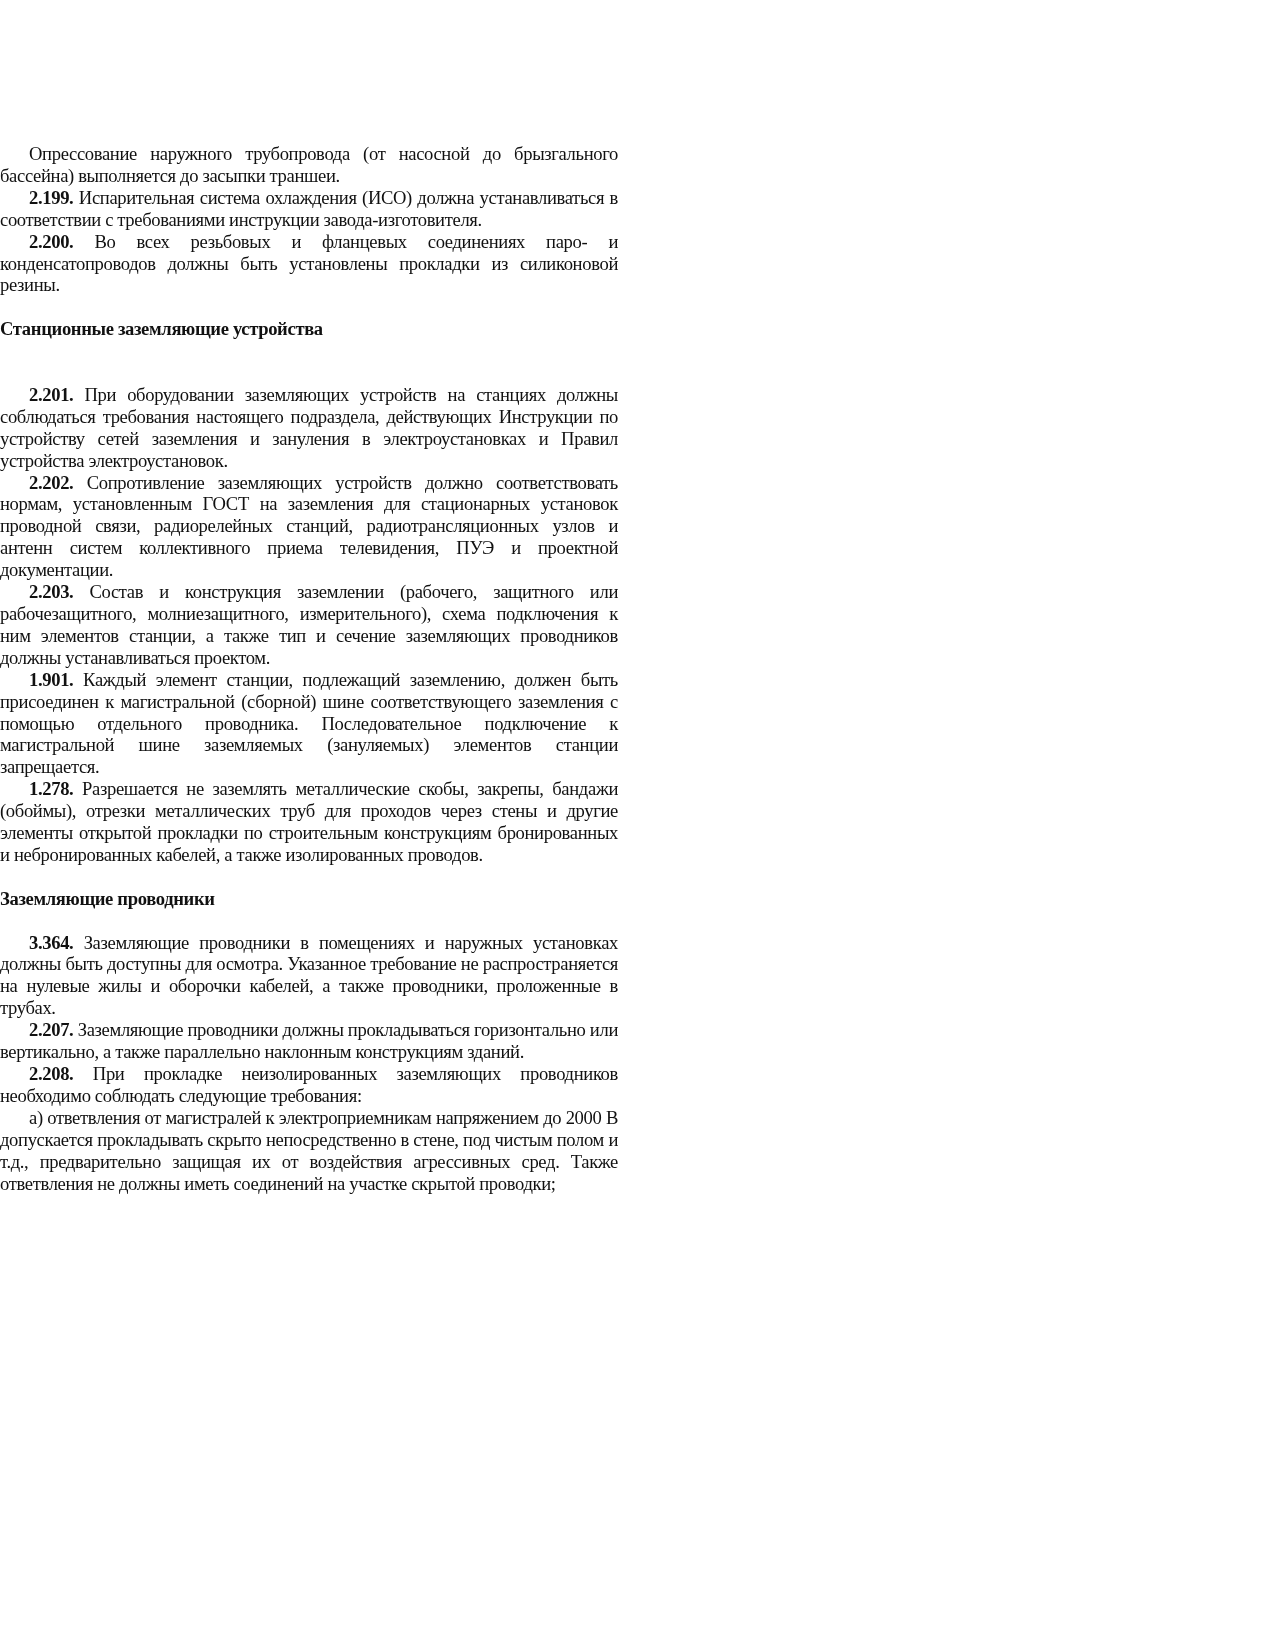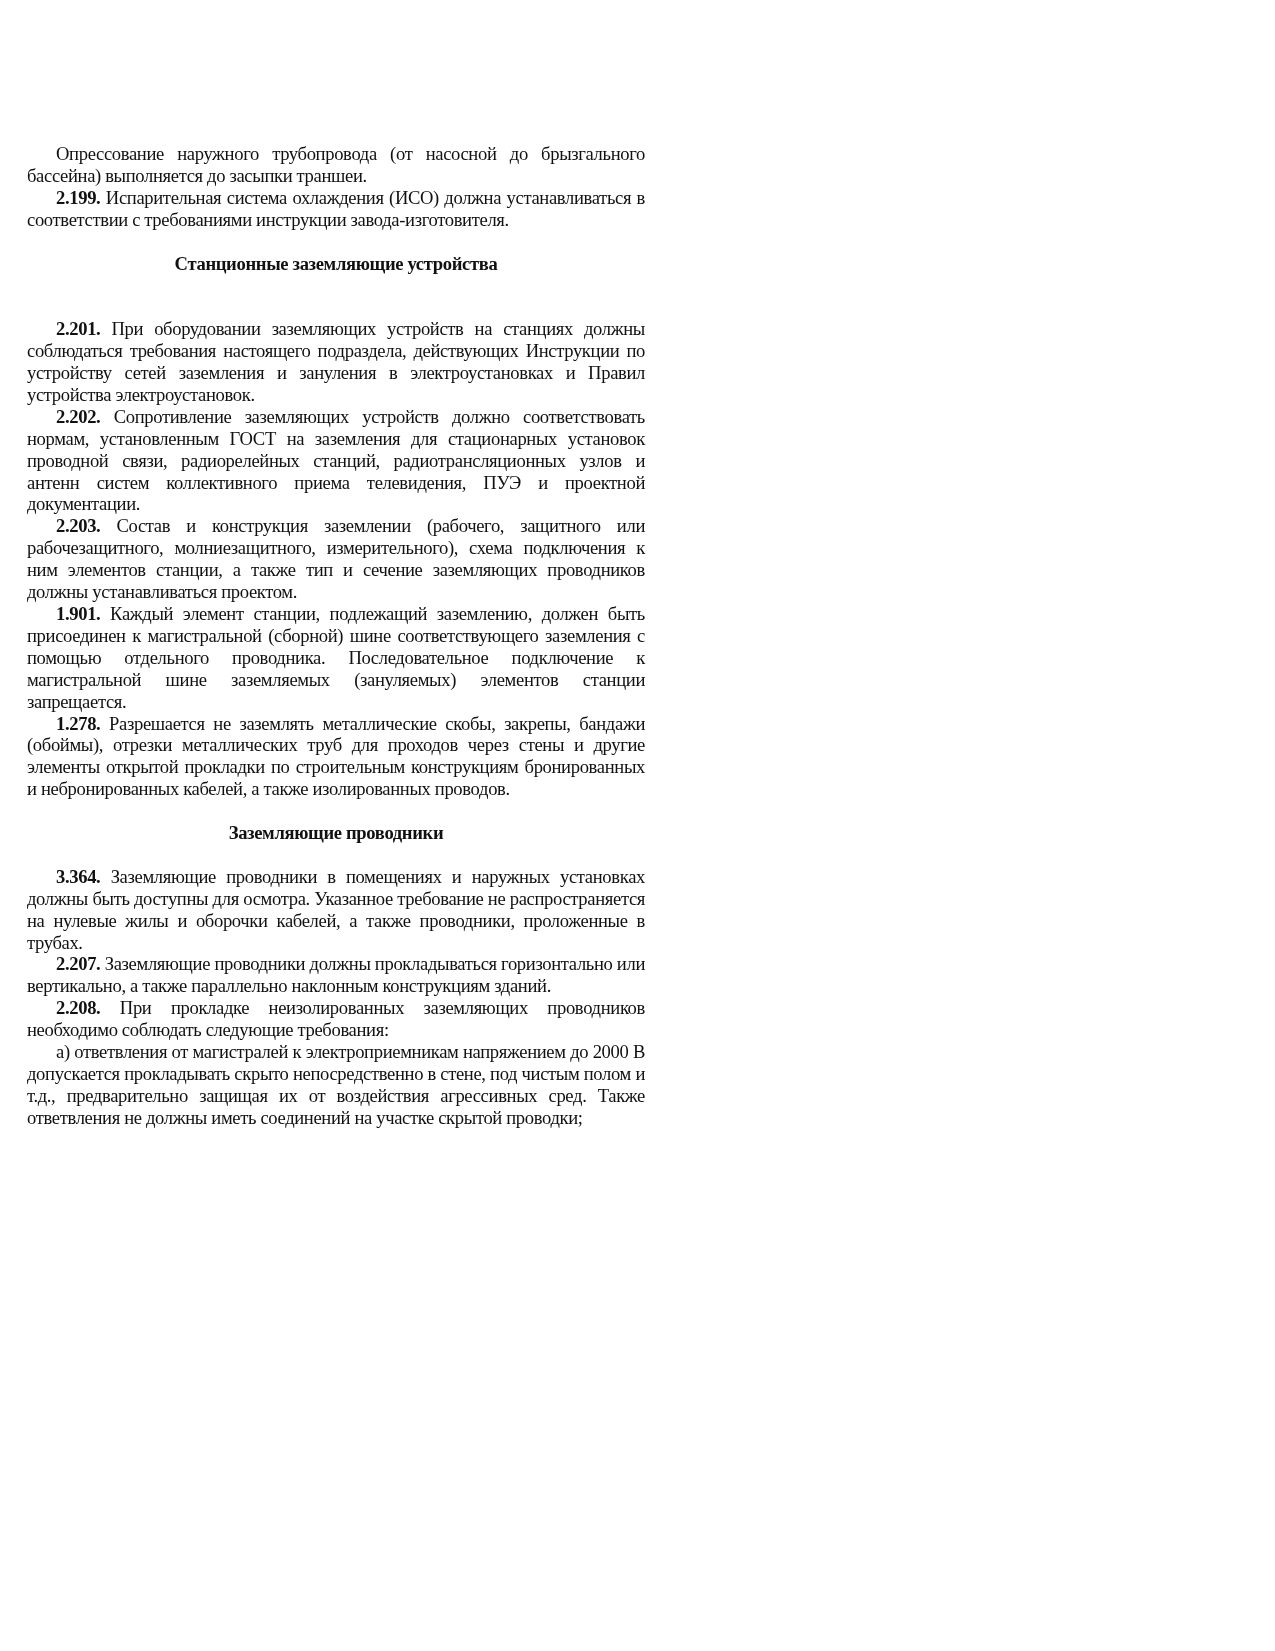--- a/index.html
+++ b/index.html
@@ -16,33 +16,32 @@
       font-family: "Liberation Serif", "DejaVu Serif", serif;
     }
     .page-text {
       position: absolute;
       left: 0;
       top: 143px;
       width: 618px;
       font-size: 18.6px;
       line-height: 21.9px;
       letter-spacing: -0.35px;
-      padding-left: 27px;
     }
     .para {
       margin: 0;
       text-align: justify;
       text-indent: 29px;
     }
     .para .num {
       font-weight: bold;
     }
     .heading {
       margin: 0;
-      text-align: center;
+      text-align: left;
       font-weight: bold;
       text-indent: 0;
     }
     .gap {
       height: 21.9px;
     }
   </style>
 </head>
 <body>
 
@@ -51,20 +50,24 @@
   <p class="para">
     <span>Опрессование наружного трубопровода (от насосной до брызгального бассейна) выполняется до засыпки траншеи.</span>
   </p>
 
 
   <p class="para">
     <span class="num">2.199.</span>
     <span>Испарительная система охлаждения (ИСО) должна устанавливаться в соответствии с требованиями инструкции завода-изготовителя.</span>
   </p>
 
+  <p class="para">
+    <span class="num">2.200.</span>
+    <span>Во всех резьбовых и фланцевых соединениях паро- и конденсатопроводов должны быть установлены прокладки из силиконовой резины.</span>
+  </p>
 
   <div class="gap"></div>
   <h2 class="heading" style="font-size:18.6px;line-height:21.9px;">Станционные заземляющие устройства</h2>
   <div class="gap"></div>
   <div class="gap"></div>
 
   <p class="para">
     <span class="num">2.201.</span>
     <span>При оборудовании заземляющих устройств на станциях должны соблюдаться требования настоящего подраздела, действующих Инструкции по устройству сетей заземления и зануления в электроустановках и Правил устройства электроустановок.</span>
   </p>

